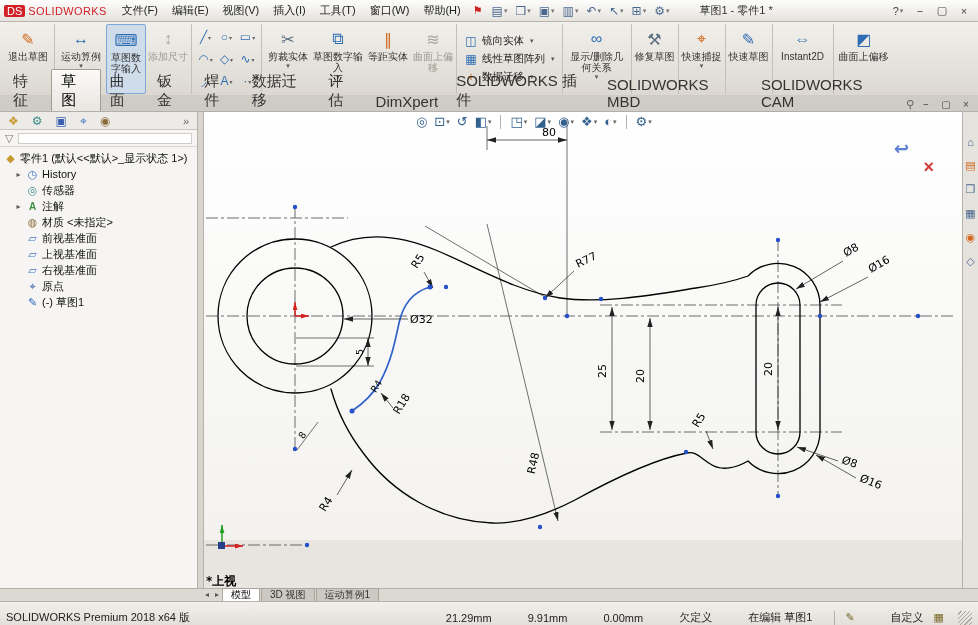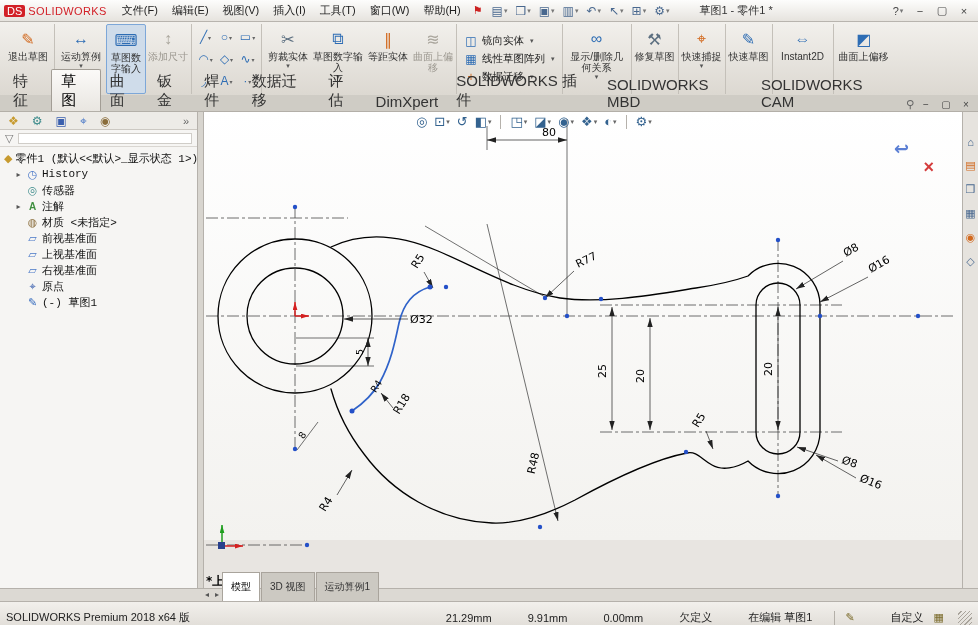--- a/index.html
+++ b/index.html
@@ -55,21 +55,21 @@
 .fmtabs{height:18px;display:flex;align-items:center;gap:13px;padding:0 8px;border-bottom:1px solid #ccc8c2;background:#edebe7;}
 .fmtab{font-size:12px;}
 .fmmore{margin-left:auto;color:#666;}
 .fmfilter{height:17px;display:flex;align-items:center;gap:5px;padding:0 5px;border-bottom:1px solid #d9d6d1;color:#777;}
 .filterline{flex:1;height:11px;border:1px solid #d0cdc8;background:#fff;}
 .fmtree{padding:3px 0;}
 .trow{display:flex;align-items:center;height:16px;gap:3px;padding-left:4px;white-space:nowrap;overflow:hidden;}
 .trow.child{padding-left:14px;}
 .tcaret{width:9px;font-size:8px;color:#555;text-align:center;}
 .ticon{width:13px;font-size:11px;text-align:center;}
-.tlabel{font-size:11px;color:#111;font-family:Liberation Mono, monospace;}
+.tlabel{font-size:11px;color:#111;}
 .c-gold{color:#c79a2e;} .c-blue{color:#4a78c8;} .c-teal{color:#3a8a8a;} .c-green{color:#3f8f3f;font-weight:bold;font-size:10px;} .c-brown{color:#8a6d3b;} .c-navy{color:#3a5fae;} .c-sk{color:#3a6ebf;}
 
 .splitter{position:absolute;top:112px;left:198px;width:6px;height:476px;background:#d8d5cf;border-right:1px solid #b5b1ab;}
 
 .canvas{position:absolute;top:112px;left:204px;width:758px;height:428px;background:linear-gradient(#ffffff,#f3f2ef);}
 .canvas svg{position:absolute;top:0;left:0;}
 
 .taskstrip{position:absolute;top:112px;right:0;width:16px;height:476px;background:#e6e3de;border-left:1px solid #b5b1ab;display:flex;flex-direction:column;align-items:center;padding-top:24px;gap:11px;}
 .taskicon{font-size:11px;color:#49688f;}
 .taskicon.orange{color:#d2691e;}
@@ -90,21 +90,21 @@
 .thin{stroke:#333;stroke-width:.7;fill:none;}
 .dim,.ldr{stroke:#222;stroke-width:.7;fill:none;}
 .pt{fill:#2450c8;stroke:none;}
 svg text{font-family:"DejaVu Sans","Liberation Sans",sans-serif;font-size:11px;fill:#000;}
 text.sm{font-size:9.5px;}
 text.vlab{font-size:12px;font-weight:bold;}
 
 
 .doctabs{position:absolute;top:588px;left:0;right:0;height:13px;background:#dcd9d3;border-top:1px solid #b5b1ab;display:flex;align-items:flex-end;padding-left:202px;font-size:10px;}
 .darrow{padding:0 3px;color:#555;font-size:8px;line-height:12px;}
-.dtab{padding:8px 8px;line-height:12px;border:1px solid #a9a49c;border-bottom:none;background:#ccc9c2;margin-right:1px;color:#333;}
+.dtab{padding:0 8px;line-height:12px;border:1px solid #a9a49c;border-bottom:none;background:#ccc9c2;margin-right:1px;color:#333;}
 .dtab.active{background:#fff;color:#000;}
 
 
 .statusbar{position:absolute;top:601px;left:0;right:0;height:32px;background:linear-gradient(#f2f0ec,#ddd9d3);border-top:1px solid #b5b1ab;display:flex;align-items:center;padding:0 6px;font-size:11px;color:#222;}
 .sb-spacer{flex:1;}
 .sb-item{margin-left:36px;}
 .sb-sep{width:1px;height:14px;background:#b3afa8;margin-left:22px;}
 .sb-icon{margin-left:10px;color:#7a6a2a;font-size:11px;}
 .sb-custom::after{content:"";}
 .grip{width:14px;height:14px;margin-left:14px;background:repeating-linear-gradient(135deg,transparent 0 2px,#a9a49c 2px 3px);}

